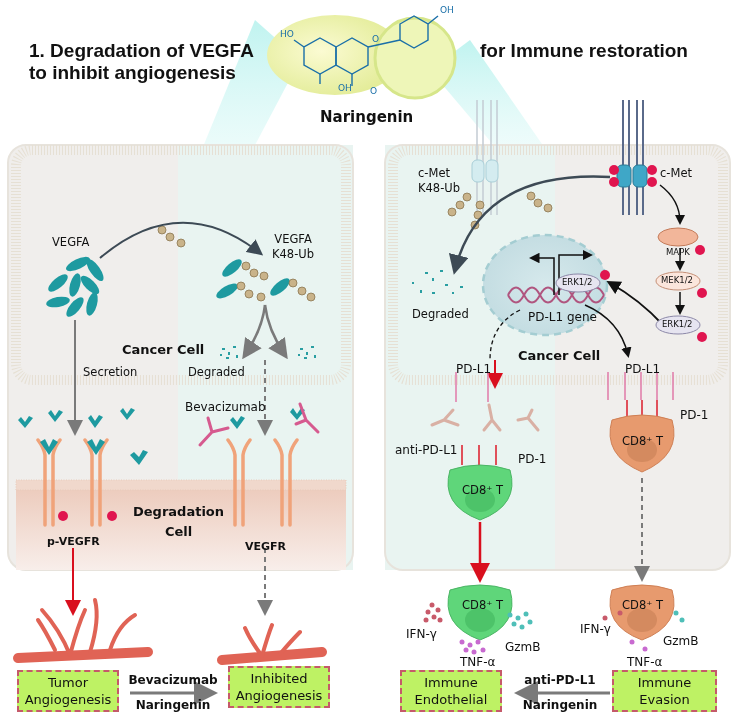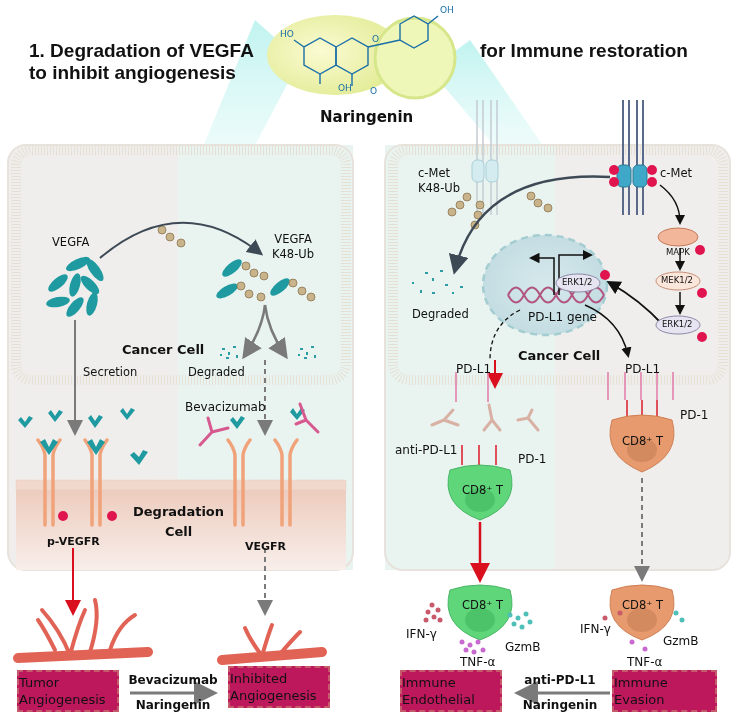--- a/index.html
+++ b/index.html
@@ -2,21 +2,21 @@
 <html><head>
 <meta charset="utf-8">
 <style>
   html,body{margin:0;padding:0;background:#fff;}
   body{width:737px;height:716px;position:relative;overflow:hidden;font-family:"Liberation Sans",sans-serif;color:#111;}
   .abs{position:absolute;}
   .title{font-weight:bold;font-size:19px;line-height:22px;color:#111;}
   .lbl{font-family:"DejaVu Sans",sans-serif;font-size:11.5px;color:#111;white-space:nowrap;}
   .lbl-sm{font-family:"DejaVu Sans",sans-serif;font-size:12px;color:#111;white-space:nowrap;}
   .lbl-b{font-family:"DejaVu Sans",sans-serif;font-weight:bold;font-size:13px;color:#111;white-space:nowrap;}
-  .box{border:2px dashed #c55a6a;background:#be185d;font-family:"DejaVu Sans",sans-serif;font-size:13px;line-height:17px;color:#111;box-sizing:border-box;padding-top:2px;}
+  .box{border:2px dashed #c55a6a;background:#bef264;text-align:center;font-family:"DejaVu Sans",sans-serif;font-size:13px;line-height:17px;color:#111;box-sizing:border-box;padding-top:2px;}
   .box span{display:block;}
   .arrow-lbl{font-family:"DejaVu Sans",sans-serif;font-weight:bold;font-size:12px;color:#111;text-align:center;white-space:nowrap;}
   svg{position:absolute;left:0;top:0;}
 </style>
 </head>
 <body>
 
 <svg width="737" height="716" viewBox="0 0 737 716">
   <defs>
     <linearGradient id="cyanBeam" x1="0" y1="0" x2="0" y2="1">

